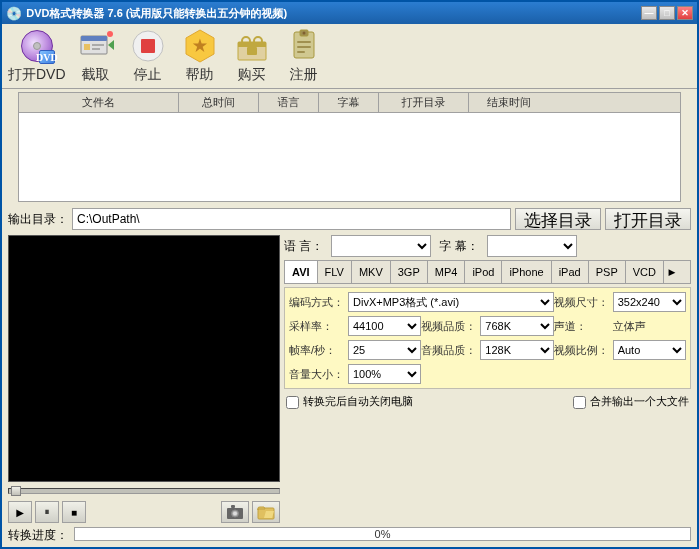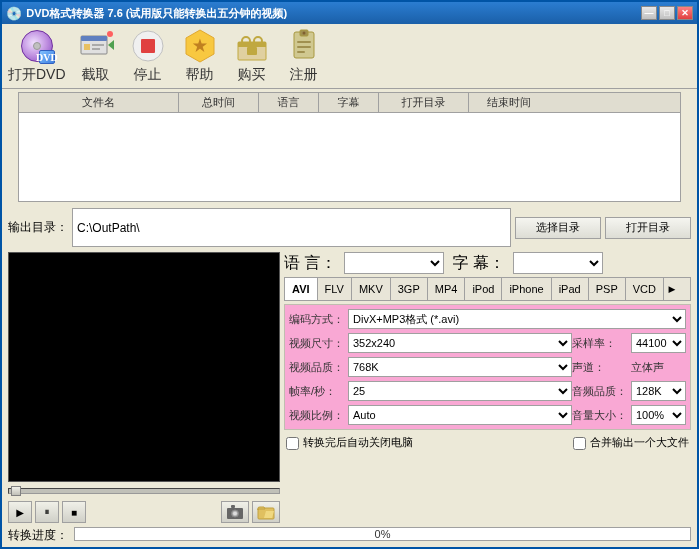--- a/index.html
+++ b/index.html
@@ -141,32 +141,32 @@
       align-items: center;
       margin: 3px 6px;
       gap: 4px;
     }
     .output-label {
       font-size: 12px;
       white-space: nowrap;
     }
     .output-input {
       flex: 1;
-      height: 39px;
+      height: 22px;
       border: 1px solid #a0a0a0;
       background: white;
       padding: 0 4px;
       font-size: 12px;
     }
     .btn {
       height: 22px;
       background: linear-gradient(to bottom, #f5f5f0, #ddddd5);
       border: 1px solid #a0a0a0;
-      padding: 0 20px;
-      font-size: 11px;
+      padding: 0 8px;
+      font-size: 17px;
       cursor: pointer;
       white-space: nowrap;
     }
     
     .main-area {
       display: flex;
       flex: 1;
       margin: 2px 6px;
       gap: 4px;
     }
@@ -247,21 +247,21 @@
       display: flex;
       flex-direction: column;
       gap: 3px;
     }
     .lang-row {
       display: flex;
       align-items: center;
       gap: 8px;
     }
     .lang-label {
-      font-size: 16px;
+      font-size: 12px;
     }
     .select-box {
       height: 22px;
       border: 1px solid #a0a0a0;
       background: white;
       font-size: 11px;
       padding: 0 2px;
     }
     .lang-select { width: 100px; }
     .sub-select { width: 90px; }
@@ -292,25 +292,25 @@
       width: 16px;
       height: 100%;
       display: flex;
       align-items: center;
       justify-content: center;
       cursor: pointer;
       font-size: 9px;
     }
     
     .settings-grid {
-      background: #f9a8d4;
+      background: #fef9c3;
       border: 1px solid #c0bdb0;
       padding: 4px;
       display: grid;
-      grid-template-columns: 1fr;
+      grid-template-columns: 1fr 1fr 1fr;
       gap: 4px 0;
     }
     .setting-row {
       display: flex;
       align-items: center;
       gap: 4px;
     }
     .setting-label {
       font-size: 11px;
       color: #333;

